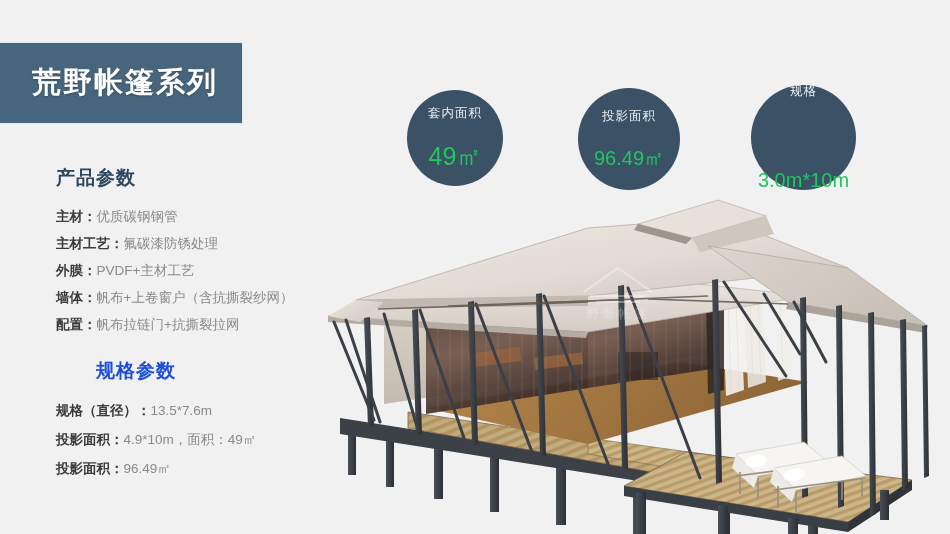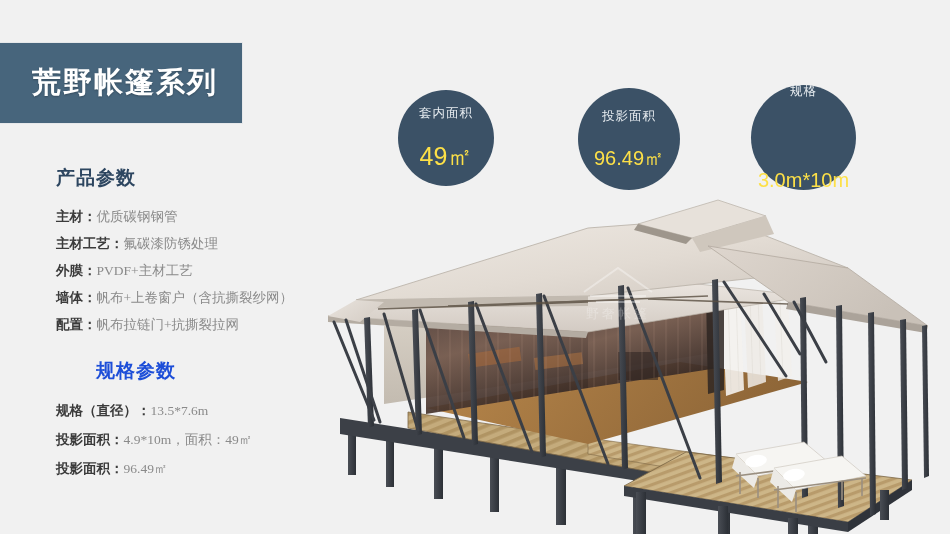--- a/index.html
+++ b/index.html
@@ -42,21 +42,20 @@
     letter-spacing:1px;
     margin:0 0 12px 0;
     white-space:nowrap;
   }
   .spec-list{list-style:none;margin:0;padding:0;}
   .spec-list li{
     font-size:13.5px;
     line-height:27px;
     white-space:nowrap;
     color:#8c8c8c;
-    font-family:Liberation Serif, serif;
   }
   .spec-label{
     color:#3b3b3b;
     font-weight:bold;
   }
   .spec-value{color:#8a8a8a;font-weight:normal;}
 
   .spec-col2{position:absolute;left:56px;top:358px;width:320px;}
   .spec-col2 .spec-list li{font-size:13.5px;line-height:29px;}
 
@@ -78,27 +77,27 @@
     letter-spacing:1px;
     line-height:1;
     margin-bottom:5px;
     color:#e8edf1;
     white-space:nowrap;
   }
   .badge-value{
     font-size:25px;
     line-height:1;
     font-weight:normal;
-    color:#fde047;
+    color:#22c55e;
     white-space:nowrap;
     margin-top:20px;
   }
   .badge-value.small{font-size:20px;}
 
-  #badge-1{left:398px;top:90px;width:96px;height:96px;}
+  #badge-1{left:407px;top:90px;width:96px;height:96px;}
   #badge-2{left:578px;top:88px;width:102px;height:102px;}
   #badge-3{left:751px;top:85px;width:105px;height:105px;}
 
   
   .render{
     position:absolute;left:288px;top:176px;width:662px;height:358px;
     pointer-events:none;
   }
   .render svg{display:block;width:100%;height:100%;}
   .watermark-text{

